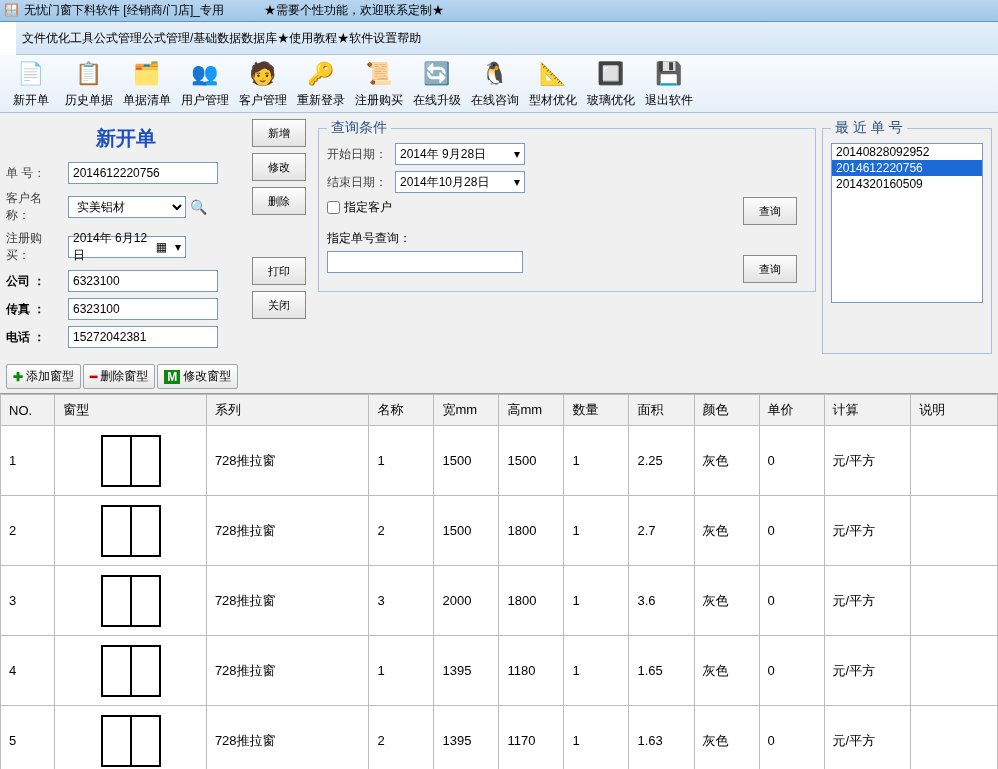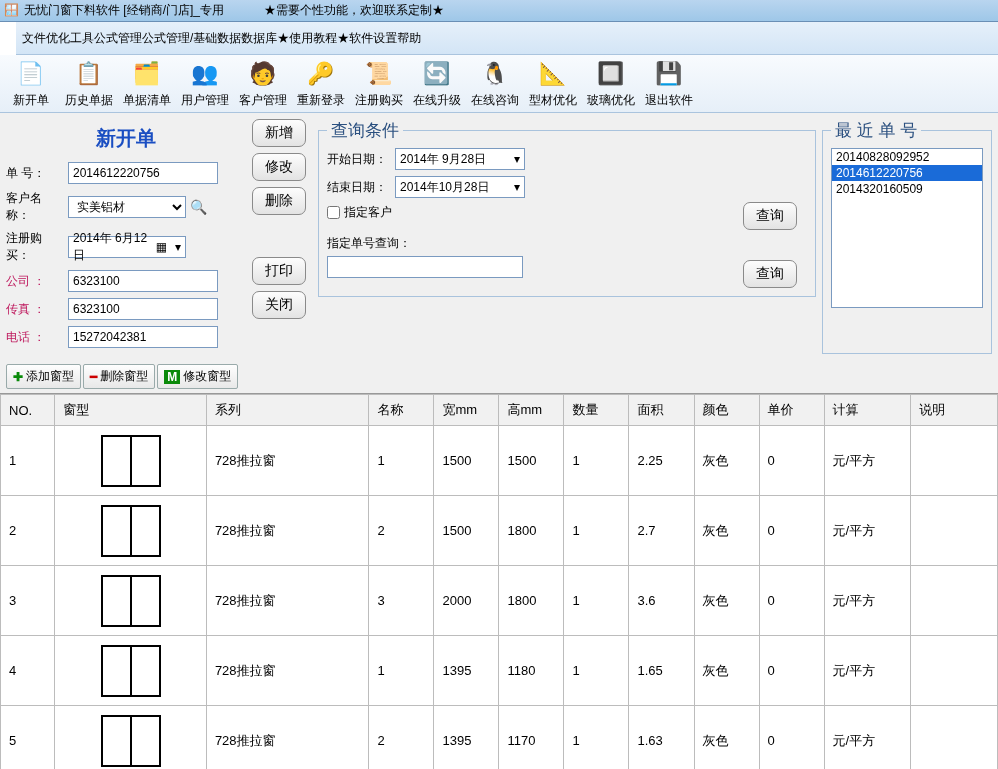--- a/index.html
+++ b/index.html
@@ -12,28 +12,28 @@
 .tbtn { display: flex; flex-direction: column; align-items: center; width: 50px; cursor: pointer; }
 .tbtn .ic { width: 32px; height: 32px; display: flex; align-items: center; justify-content: center; font-size: 22px; }
 .tbtn .lbl { font-size: 12px; margin-top: 2px; }
 .workarea { display: flex; padding: 6px; gap: 6px; background: #f0f0f0; }
 .panel-left { width: 240px; }
 .panel-btns { width: 60px; display: flex; flex-direction: column; gap: 6px; }
 .panel-query { flex: 1; }
 .panel-recent { width: 170px; }
 .hdr-title { color: #1a4ec2; font-size: 20px; font-weight: bold; text-align: center; padding: 6px 0 10px; }
 .frow { display: flex; align-items: center; margin-bottom: 6px; gap: 4px; }
-.frow label { width: 58px; color: #000000; }
-.gray label { color: #be185d; }
+.frow label { width: 58px; color: #404040; }
+.gray label { color: #000000; font-weight: bold; }
 input.txt, select.sel { border: 1px solid #7a9ac0; padding: 2px 4px; height: 22px; font-size: 12px; background: #fff; }
 .w150 { width: 150px; }
 .w120 { width: 118px; }
-.btn { background: linear-gradient(#fdfdfd,#e3e3e3); border: 1px solid #8a8a8a; border-radius: 7px; height: 28px; width: 54px; font-size: 14px; cursor: pointer; }
+.btn { background: linear-gradient(#fdfdfd,#e3e3e3); border: 1px solid #8a8a8a; border-radius: 0; height: 28px; width: 54px; font-size: 11px; cursor: pointer; }
 fieldset { border: 1px solid #a9c3dd; padding: 6px 8px 8px; background: #f0f0f0; }
-legend { font-size: 17px; color: #2a4f7f; padding: 0 4px; }
+legend { font-size: 14px; color: #2a4f7f; padding: 0 4px; }
 .recent-list { background: #fff; border: 1px solid #7a9ac0; height: 160px; overflow: auto; }
 .recent-list div { padding: 1px 4px; font-size: 12px; }
 .recent-list .sel-row { background: #1a6bd8; color: #fff; }
 .action-bar { display: flex; gap: 2px; padding: 4px 6px; background: #f0f0f0; }
 .abtn { display: flex; align-items: center; gap: 3px; border: 1px solid #9aa; background: linear-gradient(#fefefe,#e8e8e8); padding: 3px 6px; font-size: 12px; cursor: pointer; border-radius: 2px; }
 .abtn .sym { font-weight: bold; }
 .green { color: #0a8a0a; }
 .red { color: #c00; }
 table.grid { border-collapse: collapse; width: 100%; }
 table.grid th, table.grid td { border: 1px solid #bcbcbc; padding: 6px 8px; text-align: left; font-size: 13px; background: #fff; }

